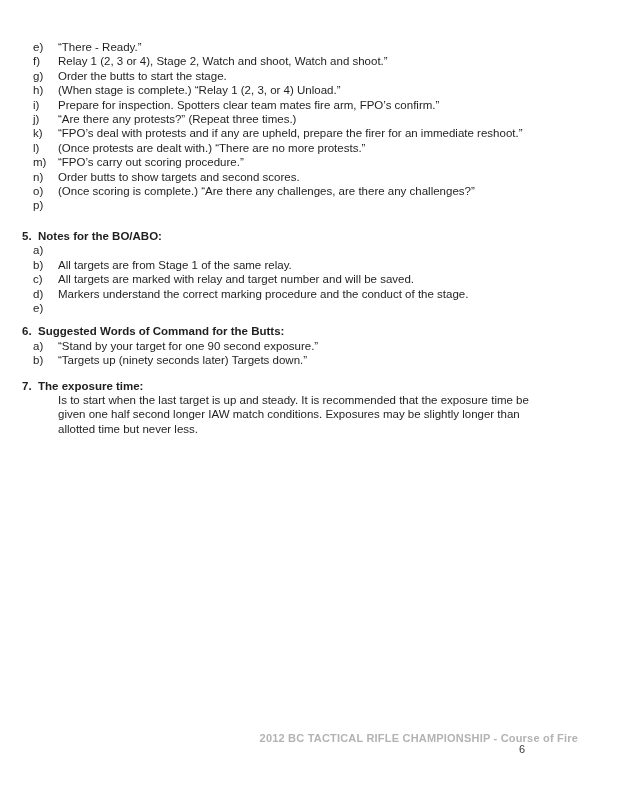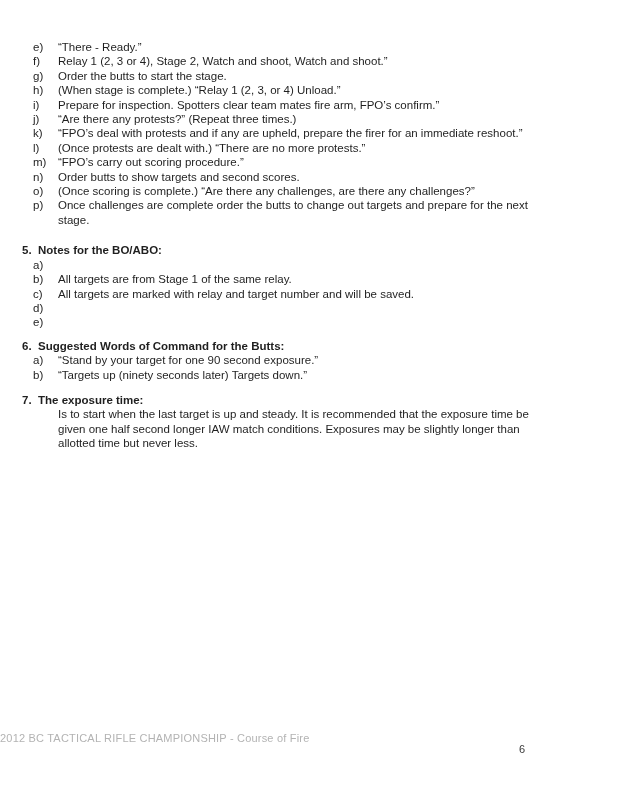--- a/index.html
+++ b/index.html
@@ -59,23 +59,23 @@
   .paragraph {
     margin: 0 0 0 58px;
     max-width: 480px;
   }
   .footer {
     position: absolute;
     top: 731px;
     left: 0;
     width: 578px;
     padding-right: 40px;
-    text-align: left;
+    text-align: right;
     color: #b3b3b3;
-    font-weight: normal;
+    font-weight: bold;
     font-size: 11px;
     letter-spacing: 0.2px;
   }
   .page-number {
     position: absolute;
     top: 742px;
     left: 519px;
     font-size: 11px;
     color: #3a3a3a;
   }
@@ -138,21 +138,20 @@
           <span class="li-text">Order butts to show targets and second scores.</span>
         </li>
 
         <li class="doc-li">
           <span class="li-label">o)</span>
           <span class="li-text">(Once scoring is complete.) “Are there any challenges, are there any challenges?”</span>
         </li>
 
         <li class="doc-li">
           <span class="li-label">p)</span>
-          <span class="li-text">Once challenges are complete order the butts to change out targets and prepare for the next stage.</span>
         </li>
       </ol>
 
     <section class="doc-section sec5">
       <div class="sec-heading">
         <span class="h-num">5.</span>
         <span class="h-title">Notes for the BO/ABO:</span>
       </div>
       <ol class="doc-list">
 
@@ -165,20 +164,21 @@
             <span class="li-text">All targets are from Stage 1 of the same relay.</span>
           </li>
 
           <li class="doc-li">
             <span class="li-label">c)</span>
             <span class="li-text">All targets are marked with relay and target number and will be saved.</span>
           </li>
 
           <li class="doc-li">
             <span class="li-label">d)</span>
+            <span class="li-text">Markers understand the correct marking procedure and the conduct of the stage.</span>
           </li>
 
           <li class="doc-li">
             <span class="li-label">e)</span>
           </li>
         </ol>
     </section>
 
     <section class="doc-section sec6">
       <div class="sec-heading">

